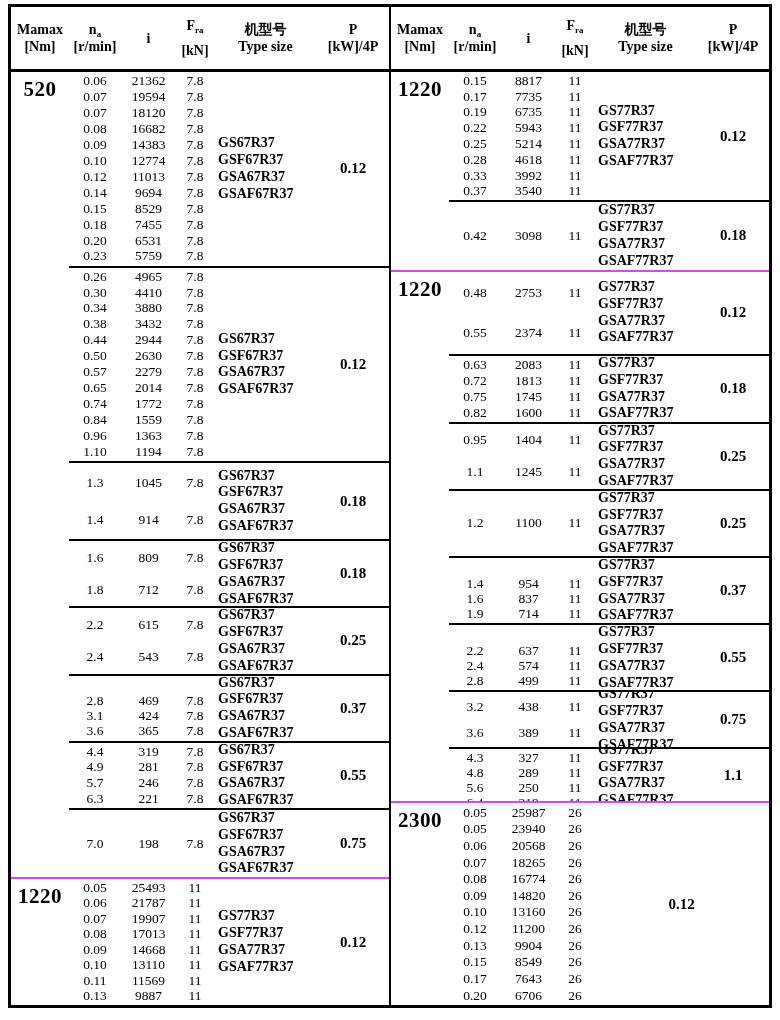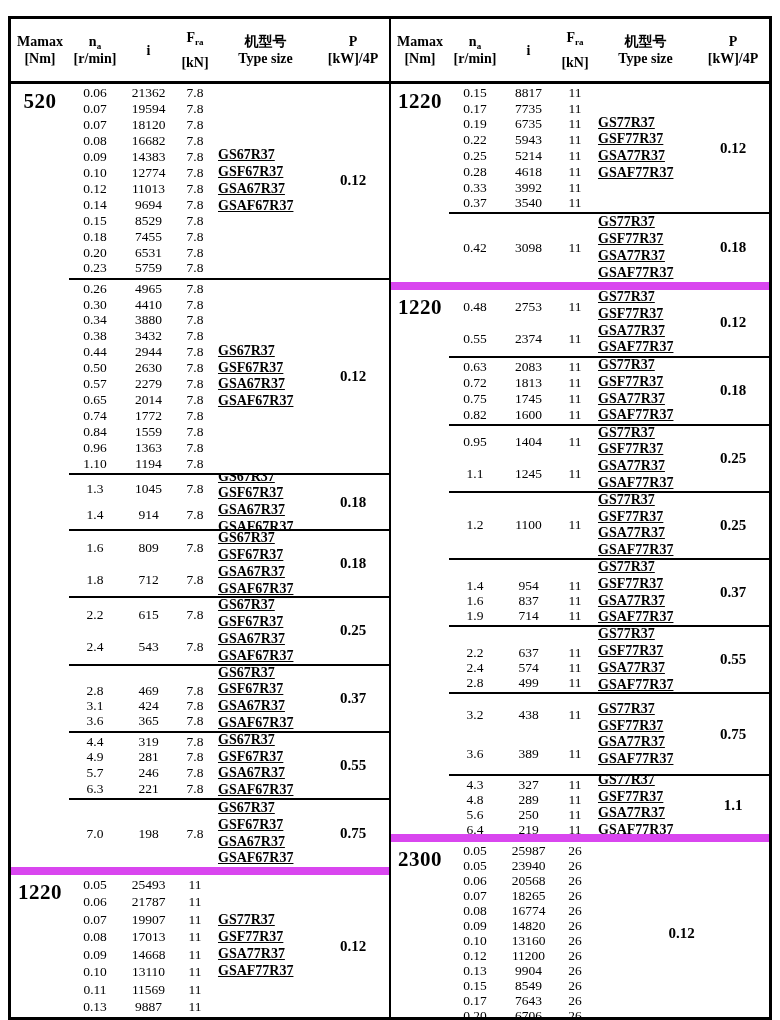--- a/index.html
+++ b/index.html
@@ -1,48 +1,48 @@
 <!DOCTYPE html>
 <html><head>
 <meta charset="utf-8">
 <style>
   html,body{margin:0;padding:0;background:#ffffff;}
   .page{position:relative;width:780px;height:1020px;background:#fff;
         font-family:"Liberation Serif","DejaVu Serif",serif;color:#000;overflow:hidden;}
-  .spec-table{position:absolute;left:8px;top:16px;width:764px;height:1004px;
+  .spec-table{position:absolute;left:8px;top:4px;width:764px;height:1004px;
         border:3px solid #000;display:flex;box-sizing:border-box;background:#fff;}
   .half{flex:1;display:flex;flex-direction:column;box-sizing:border-box;min-width:0;}
   .half.left{border-right:2px solid #000;}
   
   .thead{display:flex;border-bottom:3px solid #000;height:62px;flex:0 0 auto;}
   .hcell{display:flex;flex-direction:column;justify-content:center;align-items:center;
          font-weight:bold;font-size:14px;line-height:17px;text-align:center;box-sizing:border-box;}
   .hc-mamax{width:58px;}.hc-na{width:52px;}.hc-i{width:55px;}.hc-fra{width:38px;gap:8px;}
   .hc-type{width:103px;}.hc-p{flex:1;}
   sub.hsub{font-size:9px;font-weight:bold;vertical-align:-3px;line-height:0;}
   
   .tbody{flex:1;display:flex;flex-direction:column;overflow:hidden;}
-  .group{display:flex;border-bottom:8px solid #d946ef;box-sizing:border-box;}
+  .group{display:flex;border-bottom:2px solid #d946ef;box-sizing:border-box;}
   .group:last-child{border-bottom:none;}
   .group.grow{flex:1;border-radius:25px;}
   .glabel{width:58px;flex:0 0 58px;font-weight:bold;font-size:21px;text-align:center;
           padding-top:5px;box-sizing:border-box;letter-spacing:0.5px;}
   .blocks{flex:1;display:flex;flex-direction:column;min-width:0;}
   .block{display:flex;border-bottom:2px solid #000;box-sizing:border-box;overflow:hidden;}
   .block:last-child{border-bottom:none;}
   .block.grow{flex:1;}
   .drows{width:145px;flex:0 0 145px;display:flex;flex-direction:column;
          justify-content:space-around;padding:1px 0;box-sizing:border-box;}
   .drows.bottom{justify-content:flex-end;padding-bottom:2px;}
   .drow{display:flex;height:15px;align-items:center;flex:0 0 auto;}
   .c-na{width:52px;text-align:center;font-size:13.5px;}
   .c-i{width:55px;text-align:center;font-size:13.5px;}
   .c-fra{width:38px;text-align:center;font-size:13.5px;}
   .tcol{width:103px;flex:0 0 103px;display:flex;flex-direction:column;justify-content:center;
-        padding-left:4px;box-sizing:border-box;text-decoration:underline;}
+        padding-left:4px;box-sizing:border-box;}
   .tline{font-weight:bold;font-size:14px;line-height:16.8px;white-space:nowrap;}
   .pcol{flex:1;display:flex;align-items:center;justify-content:center;
         font-weight:bold;font-size:15px;}
 </style>
 </head>
 <body>
 
 <div class="page">
   <div class="spec-table">
     <div class="half left" id="half-left">
@@ -214,21 +214,21 @@
                 <div class="tcol">
                   <div class="tline">GS67R37</div>
                   <div class="tline">GSF67R37</div>
                   <div class="tline">GSA67R37</div>
                   <div class="tline">GSAF67R37</div>
                 </div>
                 <div class="pcol">
                   <div>0.12</div>
                 </div>
               </div>
-              <div class="block" style="height: 56px; flex: 0 0 auto;">
+              <div class="block" style="height: 78px; flex: 0 0 auto;">
                 <div class="drows">
                   <div class="drow">
                     <div class="c-na">1.3</div>
                     <div class="c-i">1045</div>
                     <div class="c-fra">7.8</div>
                   </div>
                   <div class="drow">
                     <div class="c-na">1.4</div>
                     <div class="c-i">914</div>
                     <div class="c-fra">7.8</div>
@@ -530,21 +530,21 @@
                 </div>
                 <div class="pcol">
                   <div>0.18</div>
                 </div>
               </div>
             </div>
           </div>
           <div class="group">
             <div class="glabel">1220</div>
             <div class="blocks">
-              <div class="block" style="height: 68px; flex: 0 0 auto;">
+              <div class="block" style="height: 84px; flex: 0 0 auto;">
                 <div class="drows">
                   <div class="drow">
                     <div class="c-na">0.48</div>
                     <div class="c-i">2753</div>
                     <div class="c-fra">11</div>
                   </div>
                   <div class="drow">
                     <div class="c-na">0.55</div>
                     <div class="c-i">2374</div>
                     <div class="c-fra">11</div>
@@ -683,21 +683,21 @@
                 <div class="tcol">
                   <div class="tline">GS77R37</div>
                   <div class="tline">GSF77R37</div>
                   <div class="tline">GSA77R37</div>
                   <div class="tline">GSAF77R37</div>
                 </div>
                 <div class="pcol">
                   <div>0.55</div>
                 </div>
               </div>
-              <div class="block" style="height: 82px; flex: 0 0 auto;">
+              <div class="block" style="height: 57px; flex: 0 0 auto;">
                 <div class="drows">
                   <div class="drow">
                     <div class="c-na">3.2</div>
                     <div class="c-i">438</div>
                     <div class="c-fra">11</div>
                   </div>
                   <div class="drow">
                     <div class="c-na">3.6</div>
                     <div class="c-i">389</div>
                     <div class="c-fra">11</div>
@@ -706,21 +706,21 @@
                 <div class="tcol">
                   <div class="tline">GS77R37</div>
                   <div class="tline">GSF77R37</div>
                   <div class="tline">GSA77R37</div>
                   <div class="tline">GSAF77R37</div>
                 </div>
                 <div class="pcol">
                   <div>0.75</div>
                 </div>
               </div>
-              <div class="block" style="height: 58px; flex: 0 0 auto;">
+              <div class="block" style="height: 52px; flex: 0 0 auto;">
                 <div class="drows">
                   <div class="drow">
                     <div class="c-na">4.3</div>
                     <div class="c-i">327</div>
                     <div class="c-fra">11</div>
                   </div>
                   <div class="drow">
                     <div class="c-na">4.8</div>
                     <div class="c-i">289</div>
                     <div class="c-fra">11</div>

